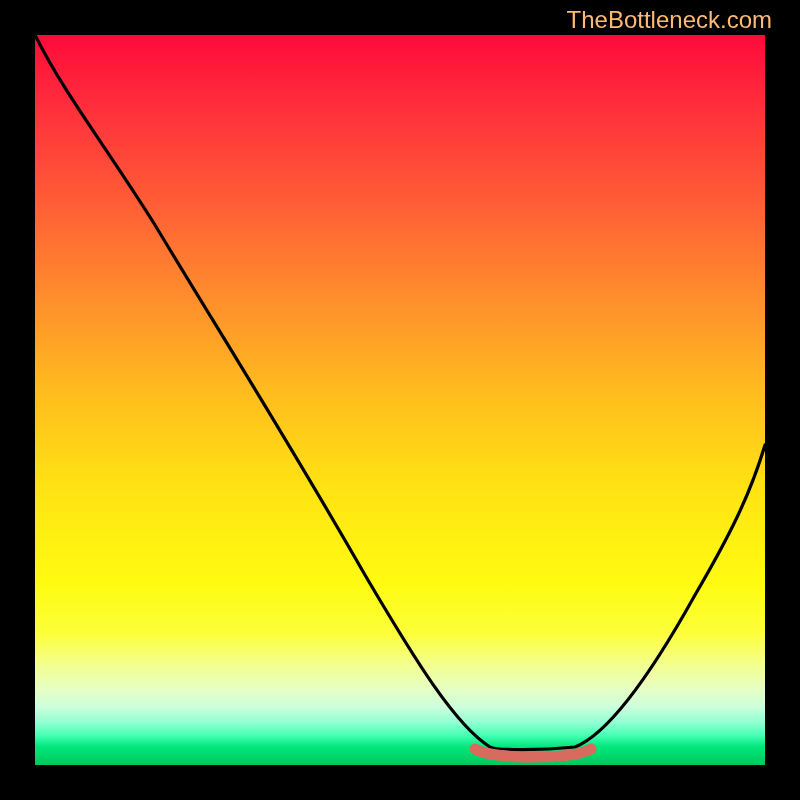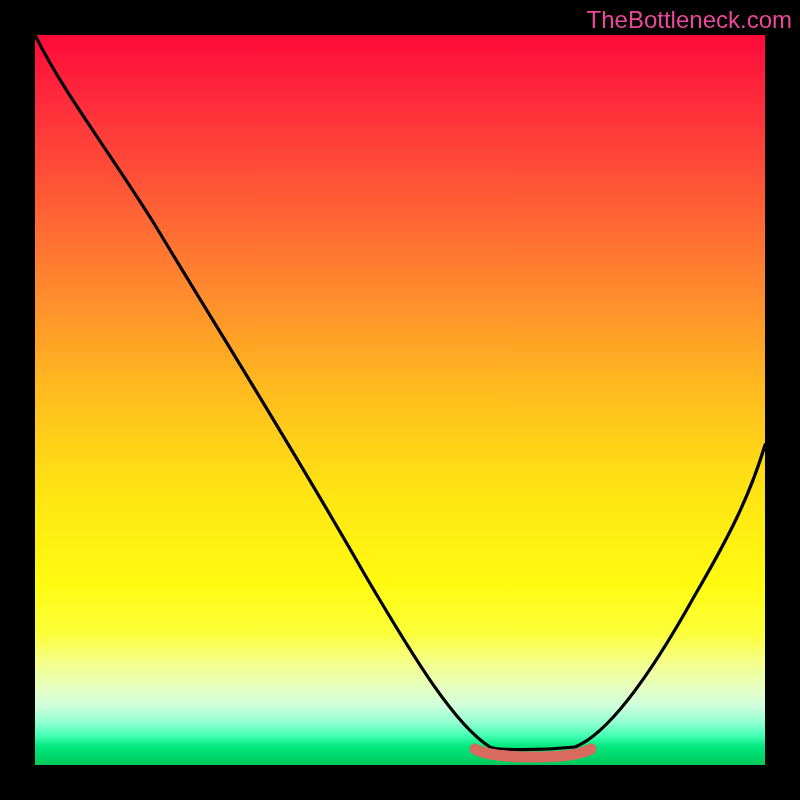--- a/index.html
+++ b/index.html
@@ -6,22 +6,22 @@
   html, body { width: 800px; height: 800px; overflow: hidden; }
   .outer {
     width: 800px;
     height: 800px;
     background: #000;
     position: relative;
   }
   .watermark {
     position: absolute;
     top: 6px;
-    right: 8px;
-    color: #ec4899;
+    right: 28px;
+    color: #fdba74;
     font-family: Arial, Helvetica, sans-serif;
     font-size: 24px;
     font-weight: 500;
     z-index: 10;
   }
   .plot {
     position: absolute;
     left: 35px;
     top: 35px;
     width: 730px;

